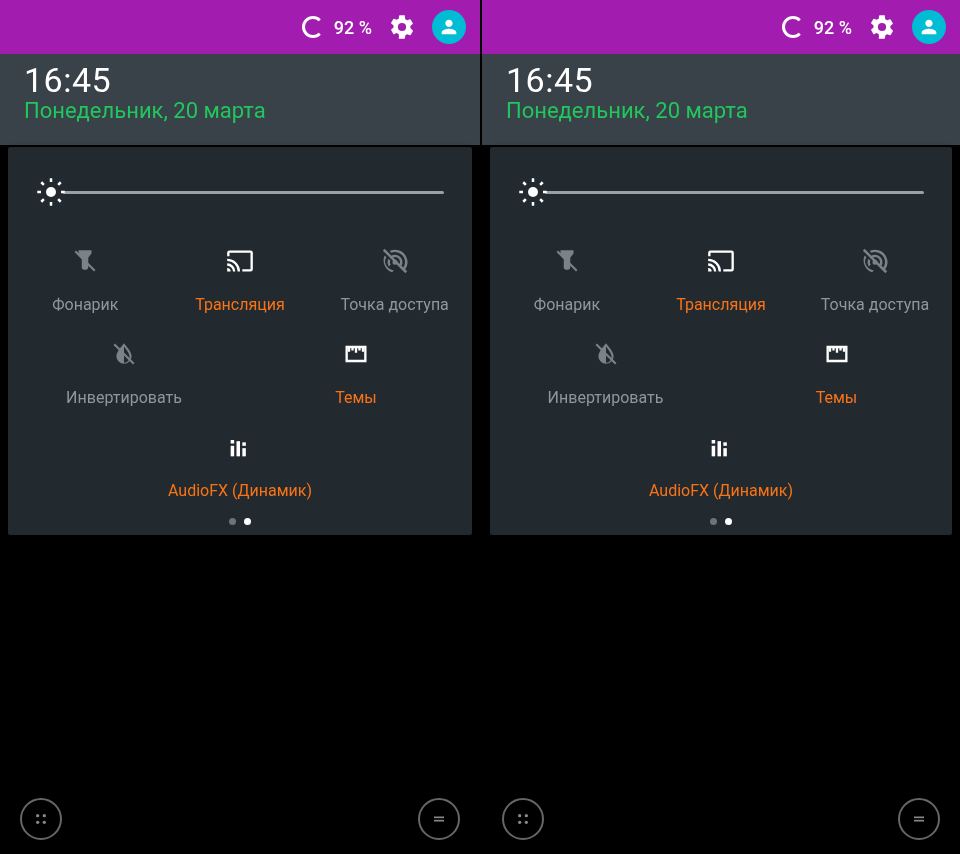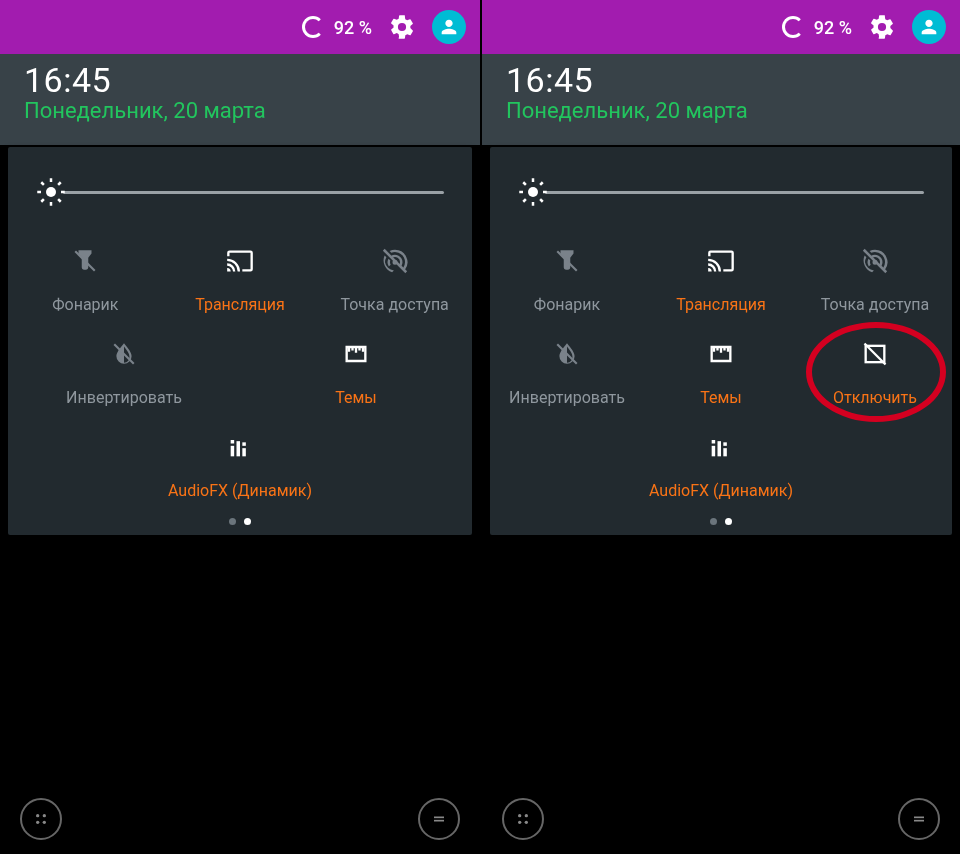--- a/index.html
+++ b/index.html
@@ -447,30 +447,20 @@
         </div>
         <div class="tile">
           <span class="tile-icon">
             <svg viewBox="0 0 24 24" width="28" height="28">
                 <path d="M4 6h16v12H4z" fill="none" stroke="#fff" stroke-width="2"></path>
                 <path d="M6 6v4M9 6v3M12 6v5M15 6v3M18 6v4" stroke="#fff" stroke-width="2"></path>
               </svg>
           </span>
           <span class="tile-label">Темы</span>
         </div>
-        <div class="tile">
-          <span class="tile-icon">
-            <svg viewBox="0 0 24 24" width="28" height="28">
-                <rect x="4" y="5" width="16" height="14" fill="none" stroke="#fff" stroke-width="2"></rect>
-                <line x1="3" y1="3" x2="21" y2="21" stroke="#fff" stroke-width="2"></line>
-              </svg>
-          </span>
-          <span class="tile-label">Отключить</span>
-          <span class="red-highlight" style="left:6px; top:-16px;"></span>
-        </div>
       </div>
 
       <div class="tile-row center">
         <div class="tile">
           <span class="tile-icon">
             <svg viewBox="0 0 24 24" width="28" height="28">
                 <rect x="4" y="11" width="3" height="9"></rect>
                 <rect x="9" y="7" width="3" height="13"></rect>
                 <rect x="14" y="13" width="3" height="7"></rect>
                 <rect x="4" y="6" width="3" height="3"></rect>

